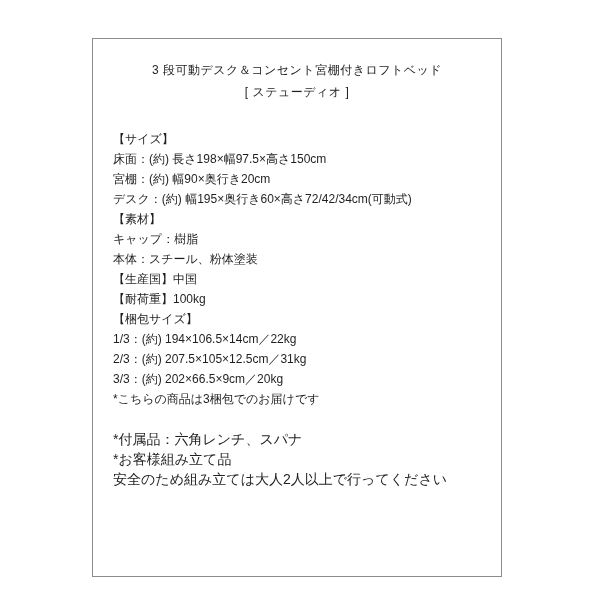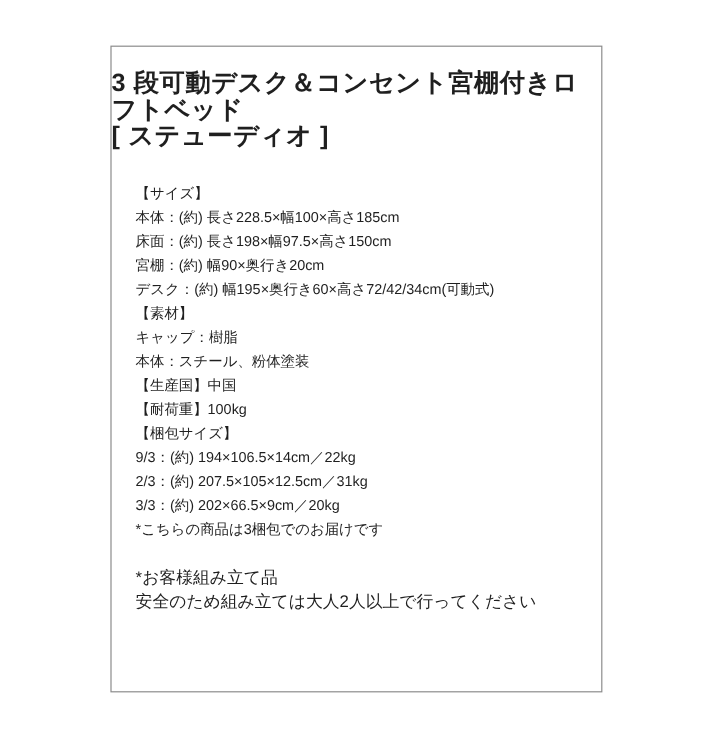--- a/index.html
+++ b/index.html
@@ -18,22 +18,23 @@
     top: 38px;
     width: 410px;
     height: 539px;
     box-sizing: border-box;
     border: 1px solid #8c8c8c;
     background: #ffffff;
     overflow: hidden;
   }
   .title {
     padding-top: 20px;
-    font-weight: 700;
-    font-size: 21px;
+    text-align: center;
+    font-weight: 400;
+    font-size: 12px;
     line-height: 22px;
     letter-spacing: 0.5px;
   }
   .specs {
     margin: 26px 12px 0 20px;
     font-size: 12px;
     line-height: 20px;
   }
   .notes {
     margin: 20px 12px 0 20px;
@@ -49,33 +50,33 @@
 <body>
 
 <div class="card">
   <div class="title">
     <div>3 段可動デスク＆コンセント宮棚付きロフトベッド</div>
     <div>[ ステューディオ ]</div>
   </div>
 
   <div class="specs">
     <div class="line">【サイズ】</div>
-    <div class="line">本体：(約) 長さ228.5×幅100×高さ185cm</div>
     <div class="line">床面：(約) 長さ198×幅97.5×高さ150cm</div>
     <div class="line">宮棚：(約) 幅90×奥行き20cm</div>
     <div class="line">デスク：(約) 幅195×奥行き60×高さ72/42/34cm(可動式)</div>
     <div class="line">【素材】</div>
     <div class="line">キャップ：樹脂</div>
     <div class="line">本体：スチール、粉体塗装</div>
     <div class="line">【生産国】中国</div>
     <div class="line">【耐荷重】100kg</div>
     <div class="line">【梱包サイズ】</div>
-    <div class="line">9/3：(約) 194×106.5×14cm／22kg</div>
+    <div class="line">1/3：(約) 194×106.5×14cm／22kg</div>
     <div class="line">2/3：(約) 207.5×105×12.5cm／31kg</div>
     <div class="line">3/3：(約) 202×66.5×9cm／20kg</div>
     <div class="line">*こちらの商品は3梱包でのお届けです</div>
   </div>
 
   <div class="notes">
+    <div class="line">*付属品：六角レンチ、スパナ</div>
     <div class="line">*お客様組み立て品</div>
     <div class="line">安全のため組み立ては大人2人以上で行ってください</div>
   </div>
 </div>
 
 </body></html>

